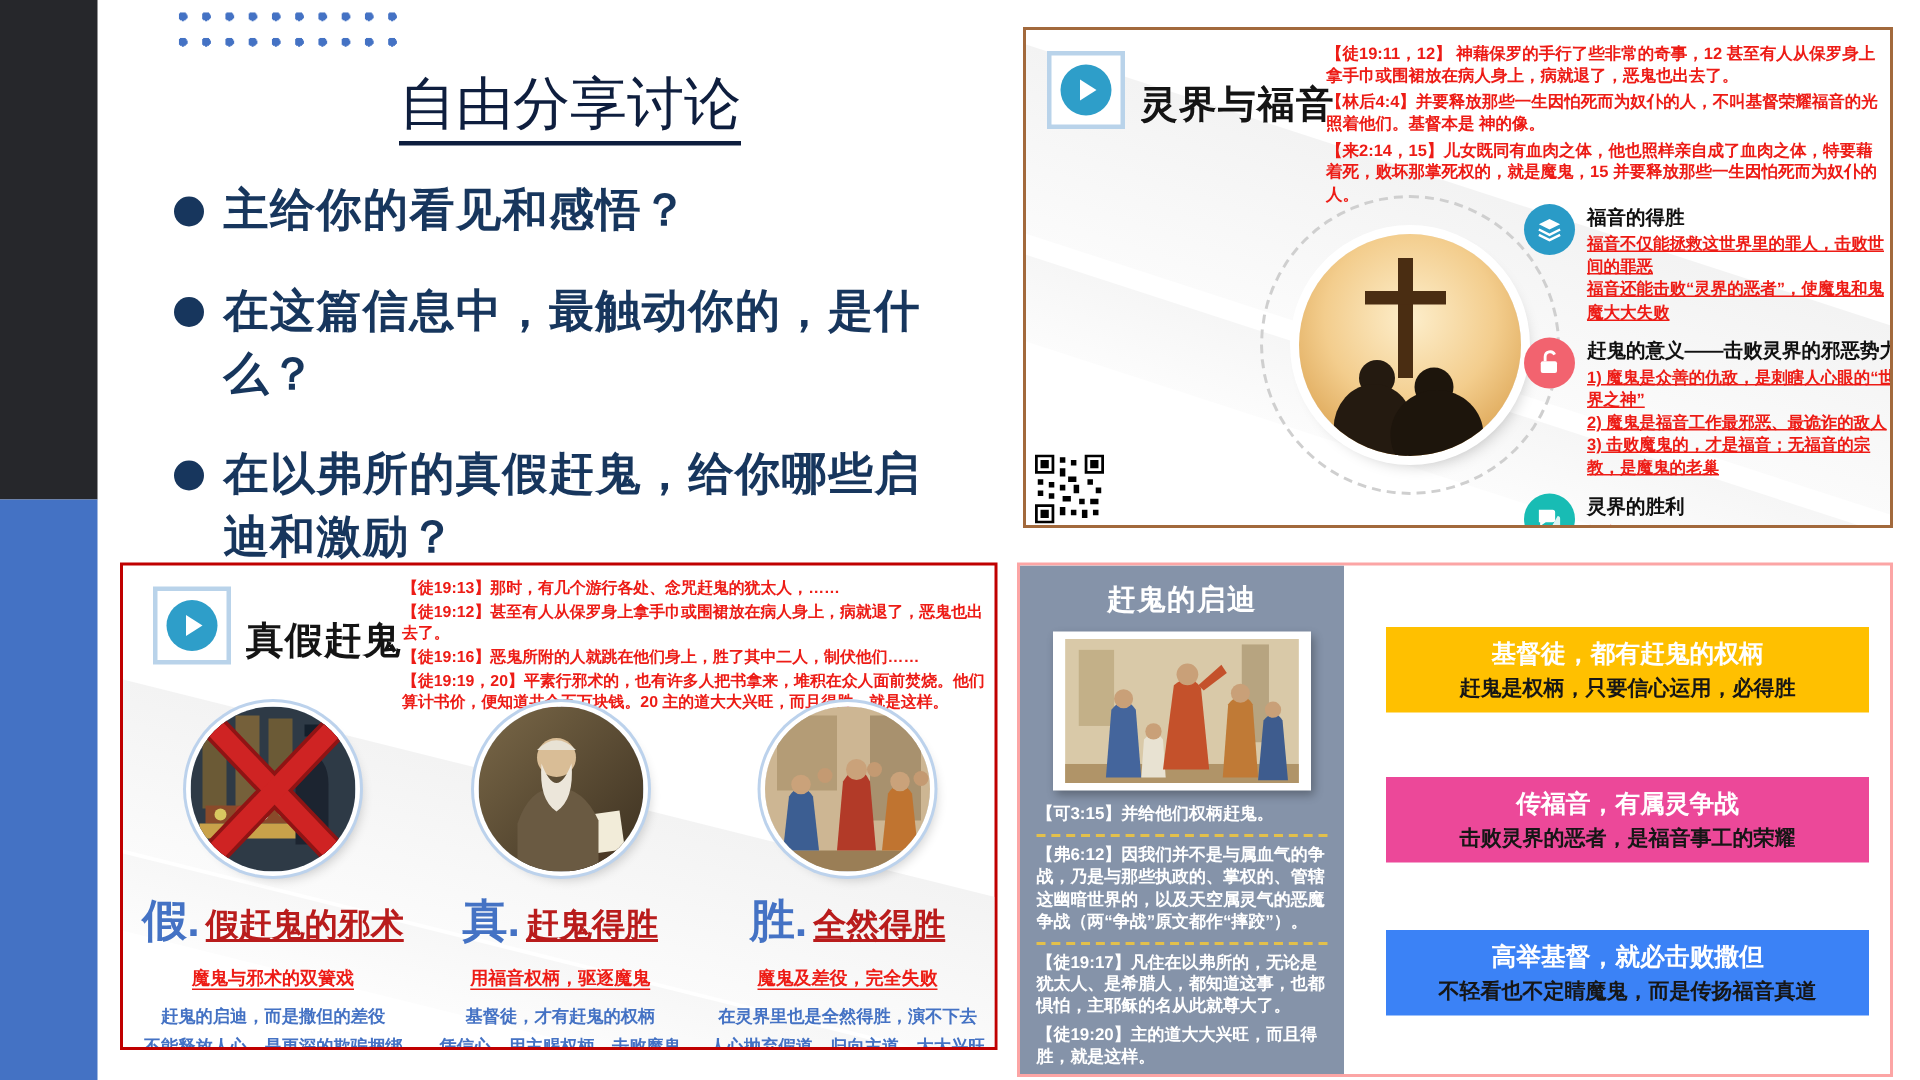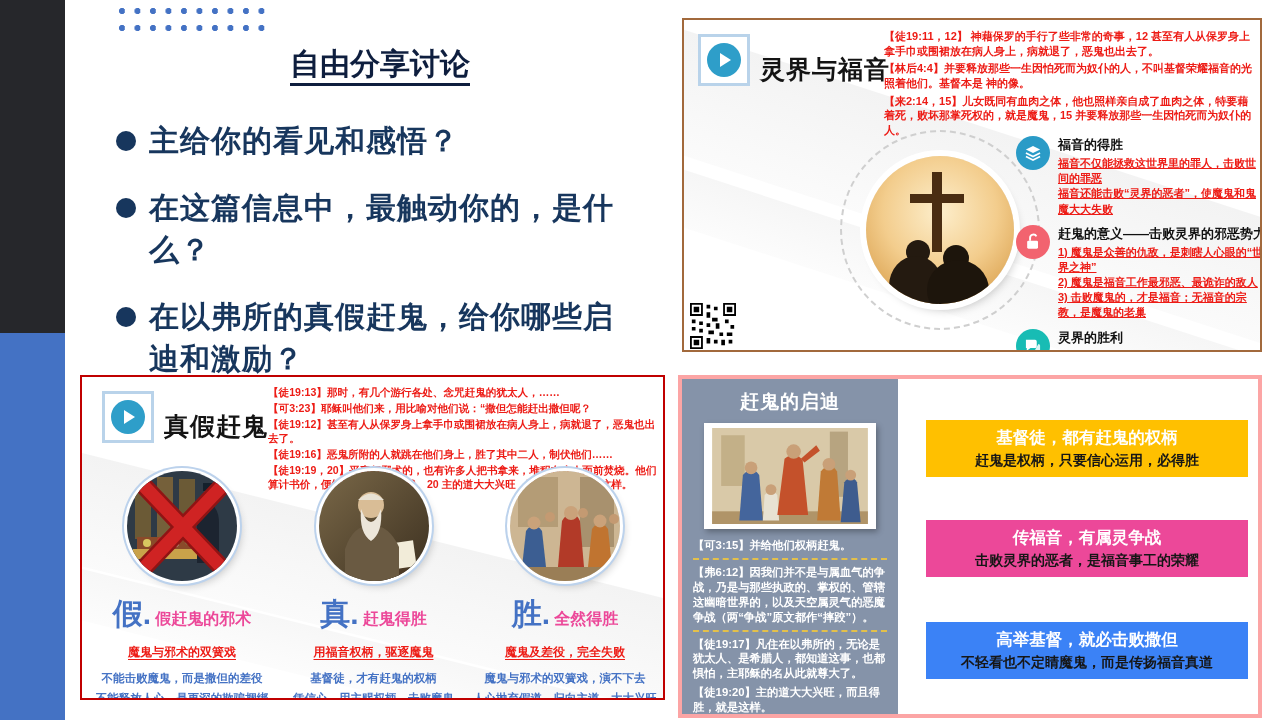--- a/index.html
+++ b/index.html
@@ -11,32 +11,32 @@
   .bar-dark { position:absolute; left:0; top:0; width:65px; height:333px; background:#26272b; }
   .bar-blue { position:absolute; left:0; top:333px; width:65px; height:387px; background:#4472c4; }
 
   
   .dots { position:absolute; left:118px; top:7px; width:153px; height:34px;
           background-image:radial-gradient(circle 3px at 4px 4px,#4472c4 98%,transparent);
           background-size:15.5px 17px; background-repeat:repeat; }
 
   
   .slide-title { position:absolute; left:120px; top:44px; width:520px; text-align:center;
-                 font-size:30px; font-weight:bold; color:#0e1e3e; }
+                 font-size:38px; font-weight:normal; color:#0e1e3e; }
   .slide-title span { border-bottom:3px solid #0e1e3e; padding-bottom:3px; }
   .bullets { position:absolute; left:116px; top:120px; width:560px; display:flex; flex-direction:column; gap:24px; }
   .bullet { display:flex; }
   .bullet-dot { flex:none; width:20px; height:20px; border-radius:50%; background:#17365d; margin:11px 13px 0 0; }
   .bullet-text { font-size:30px; font-weight:bold; color:#17365d; line-height:1.42; width:475px; letter-spacing:1px; }
 
   
   .card { position:absolute; background:#fff; }
   #card-spirit { left:682px; top:18px; width:580px; height:334px; border:2px solid #a2693c; overflow:hidden; }
   #card-tf     { left:80px;  top:375px; width:585px; height:325px; border:2px solid #c00000; overflow:hidden; }
-  #card-ins    { left:678px; top:375px; width:584px; height:343px; border:4px solid #fca5a5; overflow:hidden; }
+  #card-ins    { left:678px; top:375px; width:584px; height:343px; border:2px solid #fca5a5; overflow:hidden; }
 
   .ribbon { position:absolute; background:linear-gradient(180deg,#ebebeb,#f8f8f8); z-index:0; opacity:.6; }
   #card-spirit .r1 { width:780px; height:120px; left:-60px; top:120px; transform:rotate(18deg); }
   #card-spirit .r2 { width:780px; height:55px;  left:-40px; top:265px; transform:rotate(18deg); opacity:.45; }
   #card-tf .r1 { width:780px; height:110px; left:-60px; top:160px; transform:rotate(14deg); }
   #card-tf .r2 { width:780px; height:50px;  left:-40px; top:280px; transform:rotate(14deg); opacity:.4; }
 
   .header { position:absolute; left:14px; top:14px; display:flex; align-items:flex-end; z-index:3; }
   .play-btn { width:52px; height:52px; border:3px solid #b9d3ea; background:#fff;
               display:flex; align-items:center; justify-content:center; }
@@ -71,21 +71,21 @@
   .tf-verses { position:absolute; left:186px; top:8px; width:390px; z-index:2; }
   .tf-verses .verse { font-size:10.6px; margin-bottom:2px; }
   .tf-cols { position:absolute; left:8px; top:94px; width:567px; display:flex;
              justify-content:space-between; z-index:2; }
   .tf-col { width:184px; text-align:center; }
   .tf-circle { width:110px; height:110px; margin:0 auto; border-radius:50%; overflow:hidden;
                box-shadow:0 0 0 3px #fff, 0 0 0 5px #bcd2ec, 4px 5px 8px rgba(0,0,0,.2); }
   .tf-circle svg { width:100%; height:100%; display:block; }
   .tf-label { margin-top:13px; display:flex; align-items:baseline; justify-content:center; }
   .tf-big  { font-size:30px; font-weight:bold; color:#4472c4; }
-  .tf-name { font-size:16px; font-weight:bold; color:#ec4899; margin-left:4px; }
+  .tf-name { font-size:22px; font-weight:bold; color:#b91c1c; margin-left:4px;text-decoration:underline; }
   .tf-tag  { margin-top:9px; font-size:12px; font-weight:bold; color:#ed1c16;
              text-decoration:underline; text-underline-offset:3px; }
   .tf-lines { margin-top:8px; font-size:11.5px; font-weight:bold; color:#4472c4; line-height:1.72; }
 
   
   .ins-left { position:absolute; left:0; top:0; width:216px; height:100%; background:#8593a9;
               z-index:2; padding:8px 11px; }
   .ins-title { text-align:center; font-size:19px; font-weight:bold; color:#fff; margin-top:2px; letter-spacing:1px; }
   .ins-frame { width:172px; height:106px; background:#fff; margin:8px auto 0; padding:5px;
                box-shadow:2px 3px 6px rgba(0,0,0,.3); }
@@ -232,21 +232,20 @@
       <div class="play-btn">
         <div class="play-circle">
           <div class="play-tri"></div>
         </div>
       </div>
       <div class="card-title">真假赶鬼</div>
     </div>
 
     <div class="tf-verses">
       <div class="verse">【徒19:13】那时，有几个游行各处、念咒赶鬼的犹太人，……</div>
-      <div class="verse">【可3:23】耶稣叫他们来，用比喻对他们说：“撒但怎能赶出撒但呢？</div>
       <div class="verse">【徒19:12】甚至有人从保罗身上拿手巾或围裙放在病人身上，病就退了，恶鬼也出去了。</div>
       <div class="verse">【徒19:16】恶鬼所附的人就跳在他们身上，胜了其中二人，制伏他们……</div>
       <div class="verse">【徒19:19，20】平素行邪术的，也有许多人把书拿来，堆积在众人面前焚烧。他们算计书价，便知道共合五万块钱。20 主的道大大兴旺，而且得胜，就是这样。</div>
     </div>
 
     <div class="tf-cols">
 
       <div class="tf-col">
         <div class="tf-circle">
           <svg viewBox="0 0 110 110">
@@ -268,21 +267,21 @@
             <path d="M16 14 96 98" stroke="#cf2323" stroke-width="13" stroke-linecap="round"></path>
             <path d="M96 14 16 98" stroke="#cf2323" stroke-width="13" stroke-linecap="round"></path>
           </svg>
         </div>
         <div class="tf-label">
           <span class="tf-big">假.</span>
           <span class="tf-name">假赶鬼的邪术</span>
         </div>
         <div class="tf-tag">魔鬼与邪术的双簧戏</div>
         <div class="tf-lines">
-          <div>不能击败魔鬼，而是撒但的差役</div>
+          <div>赶鬼的启迪，而是撒但的差役</div>
           <div>不能释放人心，是更深的欺骗捆绑</div>
         </div>
       </div>
 
       <div class="tf-col">
         <div class="tf-circle">
           <svg viewBox="0 0 110 110">
             <defs>
                 <linearGradient id="g2" x1="0" y1="0" x2="1" y2="1">
               <stop offset="0" stop-color="#7a6848"></stop>
@@ -326,21 +325,21 @@
               <circle cx="73" cy="42" r="5" fill="#c49a72"></circle>
             <circle cx="104" cy="48" r="5" fill="#c49a72"></circle>
           </svg>
         </div>
         <div class="tf-label">
           <span class="tf-big">胜.</span>
           <span class="tf-name">全然得胜</span>
         </div>
         <div class="tf-tag">魔鬼及差役，完全失败</div>
         <div class="tf-lines">
-          <div>魔鬼与邪术的双簧戏，演不下去</div>
+          <div>在灵界里也是全然得胜，演不下去</div>
           <div>人心抛弃假道，归向主道，大大兴旺</div>
         </div>
       </div>
 
     </div>
   </div>
 
   <div class="card" id="card-ins">
 
     <div class="ins-left">

